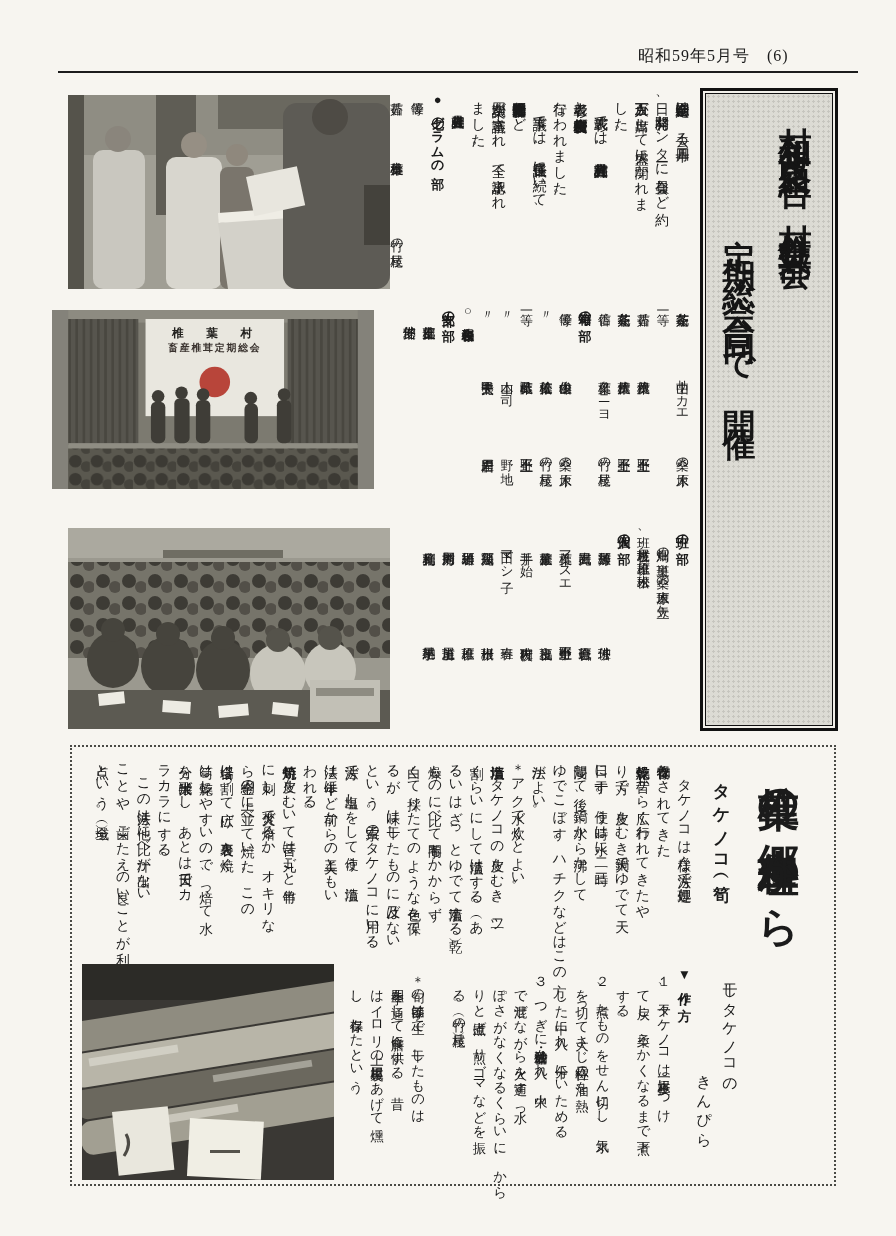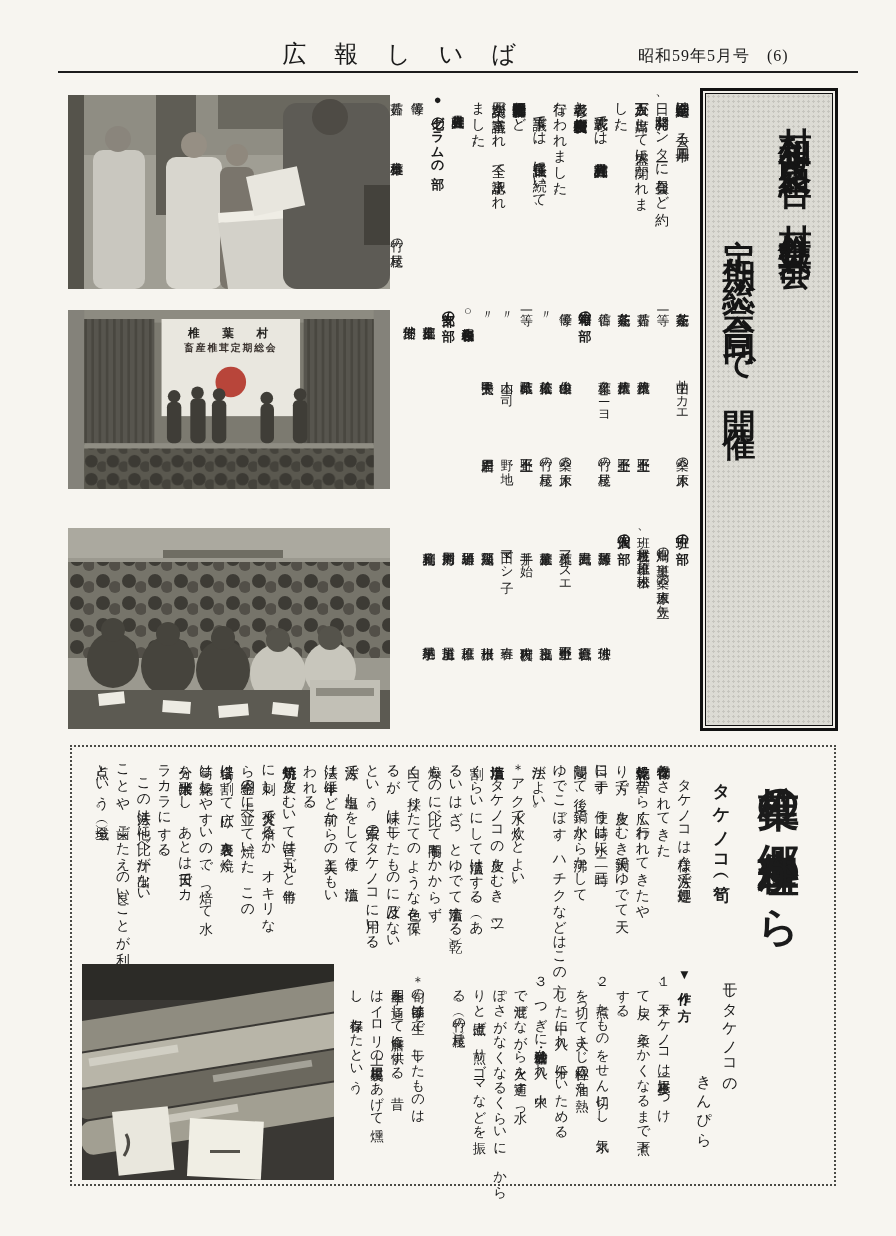--- a/index.html
+++ b/index.html
@@ -7,21 +7,21 @@
         font-family:"Liberation Serif",serif;color:#1b1b1b;overflow:hidden;}
   
   .hdr-title{position:absolute;left:230px;top:38px;width:340px;text-align:center;
              font-size:24px;letter-spacing:2px;white-space:nowrap;}
   .hdr-issue{position:absolute;left:638px;top:46px;width:210px;font-size:16px;letter-spacing:1px;}
   .hdr-rule{position:absolute;left:58px;top:71px;width:800px;height:2px;background:#1c1c1c;}
   
   .photo{position:absolute;background:#84827a;overflow:hidden;}
   .photo svg{display:block;width:100%;height:100%;}
   .ph1{left:68px;top:95px;width:322px;height:194px;}
-  .ph2{left:68px;top:310px;width:322px;height:179px;}
+  .ph2{left:52px;top:310px;width:322px;height:179px;}
   .ph3{left:68px;top:528px;width:322px;height:201px;}
   .ph4{left:10px;top:217px;width:252px;height:216px;} 
   
   .vband{position:absolute;writing-mode:vertical-rl;text-orientation:mixed;}
   .vband p.col{margin:0;white-space:nowrap;}
   .band1{left:386px;top:92px;width:306px;height:212px;font-size:14px;}
   .band1 p.col{line-height:20.4px;}
   .band2{left:400px;top:303px;width:292px;height:206px;}
   .band3{left:419px;top:526px;width:273px;height:213px;}
   .list,.sm{font-size:13px;}
@@ -61,21 +61,20 @@
   .bandA{left:18px;top:8px;width:604px;height:209px;font-size:13.8px;}
   .bandA p.col{line-height:20.8px;}
   .bandB{left:272px;top:220px;width:350px;height:216px;font-size:13.4px;}
   .bandB p.col{line-height:20.5px;}
 </style>
 </head>
 <body>
 
 <div class="page">
 
-  <div class="hdr-title">広　報　し　い　ば</div>
   <div class="hdr-issue">昭和59年5月号　(6)</div>
   <div class="hdr-rule"></div>
 
   <div class="photo ph1">
     <svg viewBox="0 0 322 194">
       <rect width="322" height="194" fill="#a09e94"></rect>
       <rect x="0" y="0" width="322" height="60" fill="#8f8d83"></rect>
       <rect x="88" y="0" width="40" height="120" fill="#5f5d55"></rect>
       <rect x="0" y="0" width="16" height="194" fill="#55534b"></rect>
       <rect x="150" y="0" width="210" height="34" fill="#6a685f"></rect>

